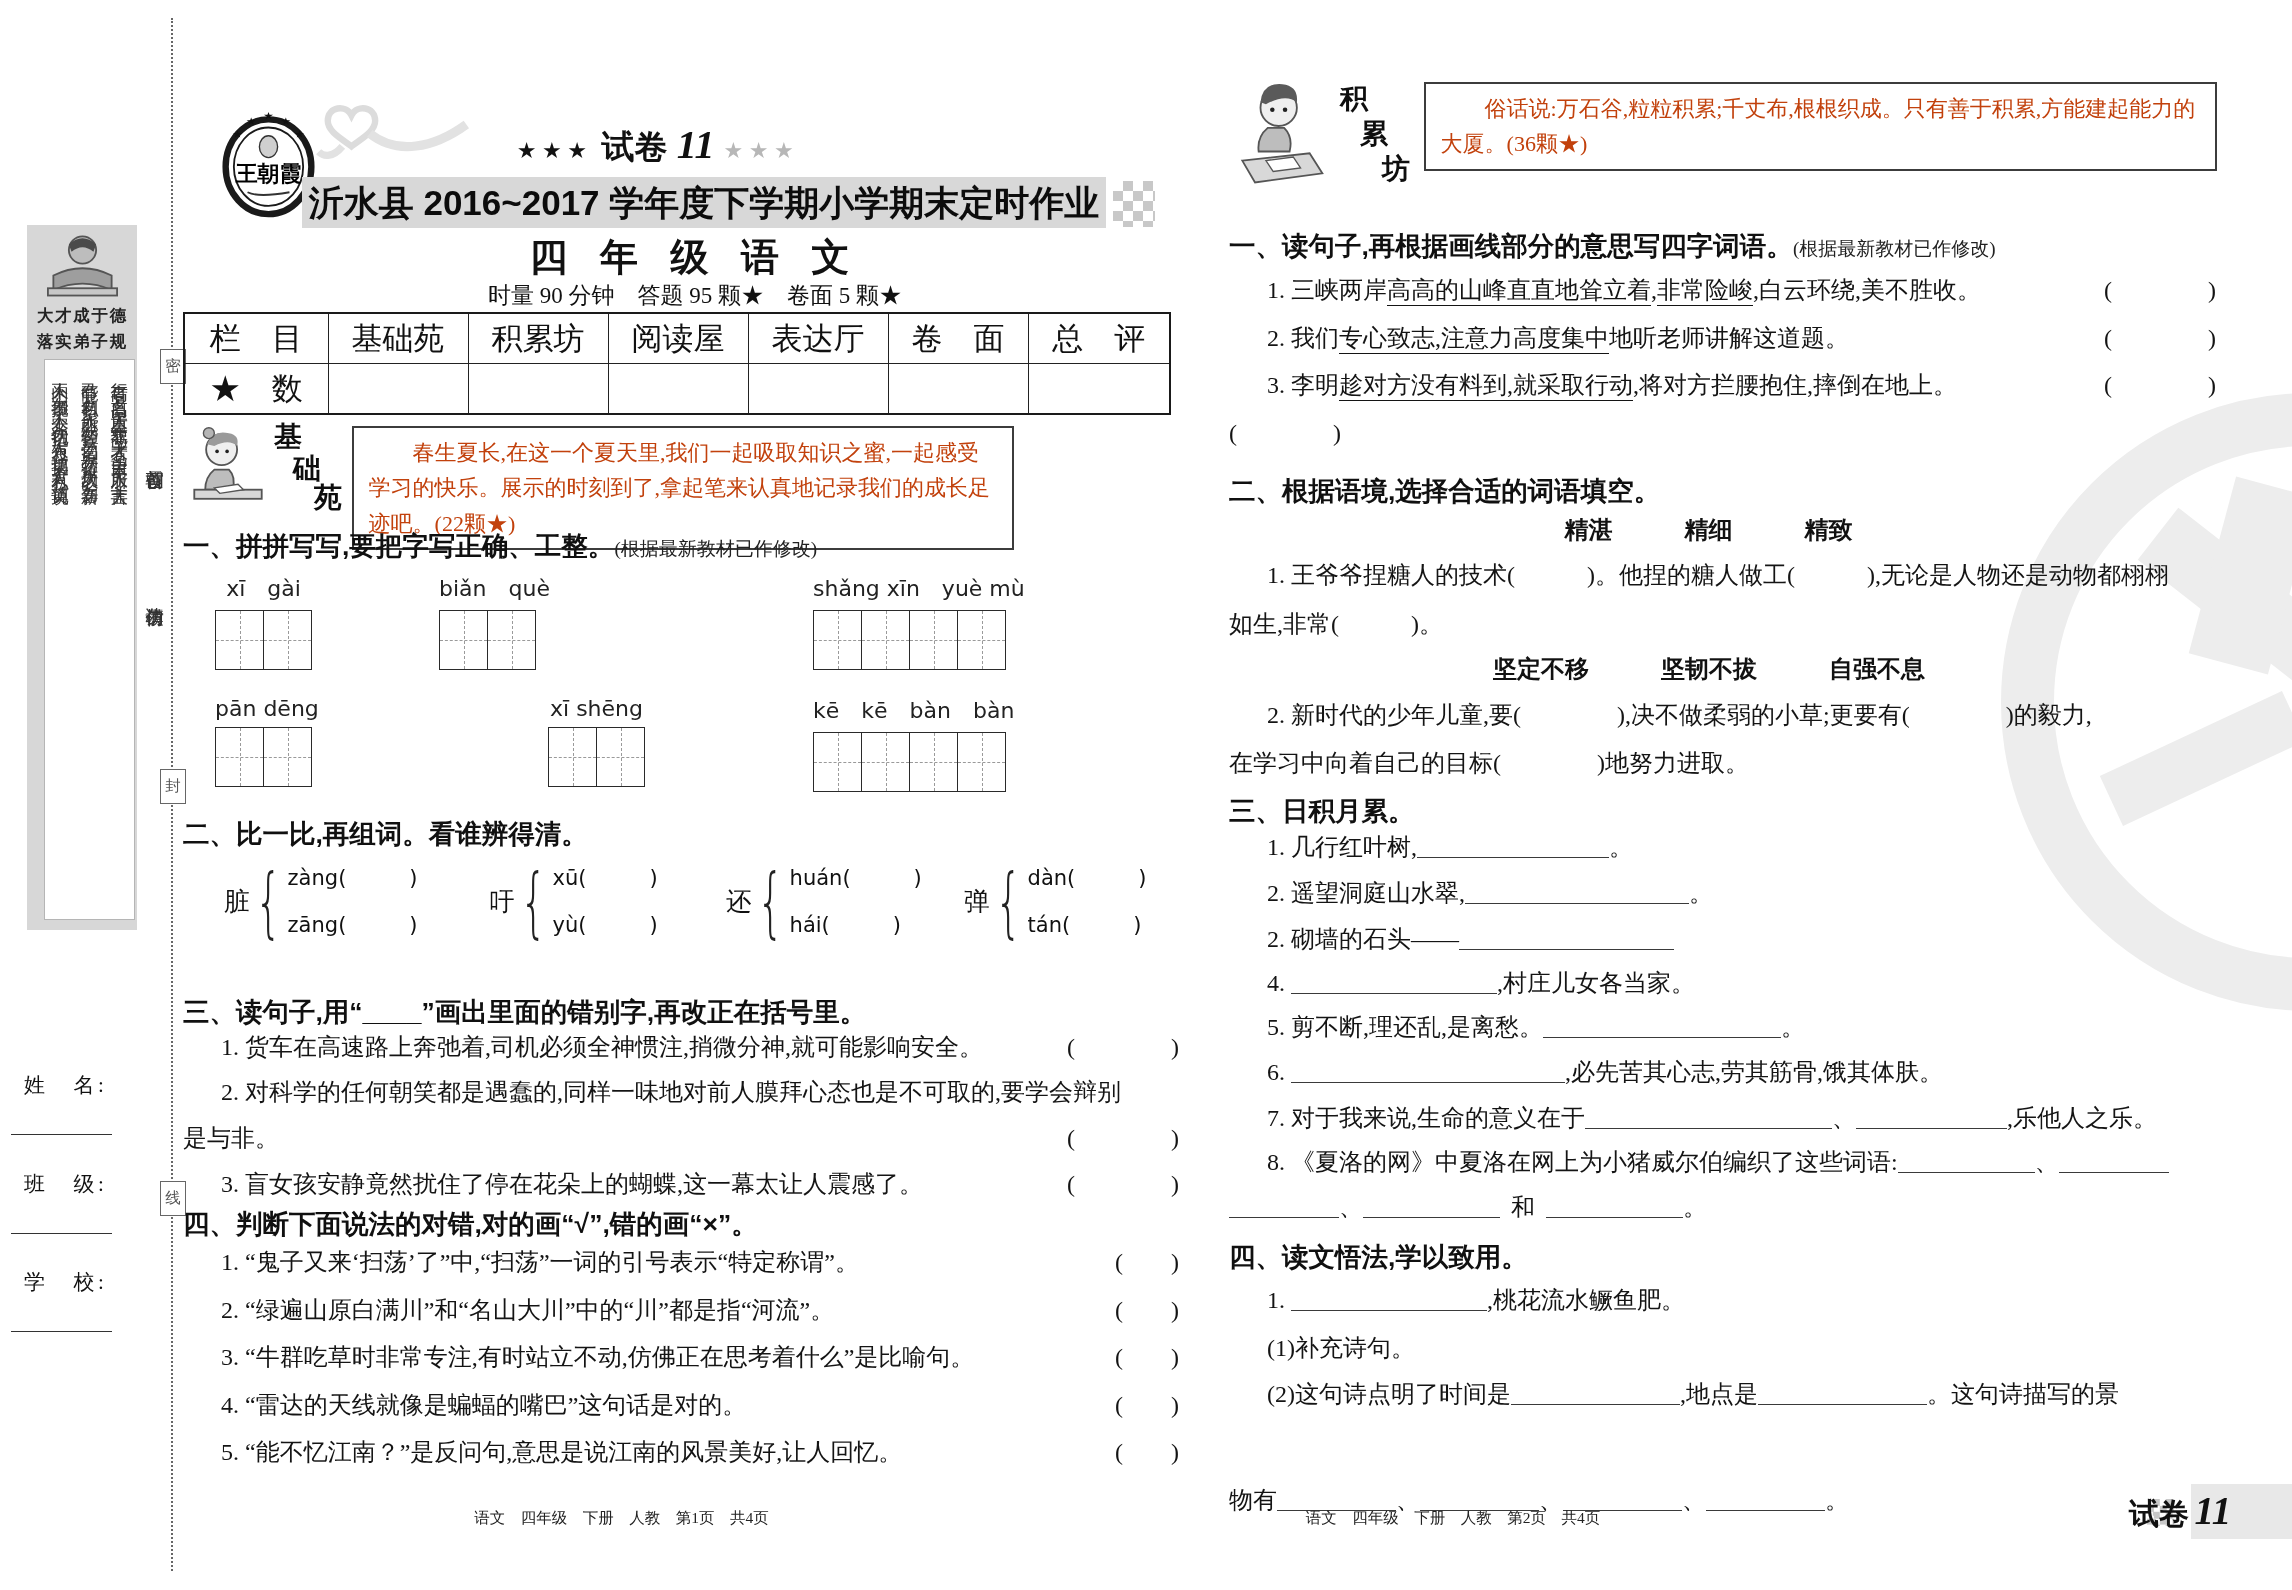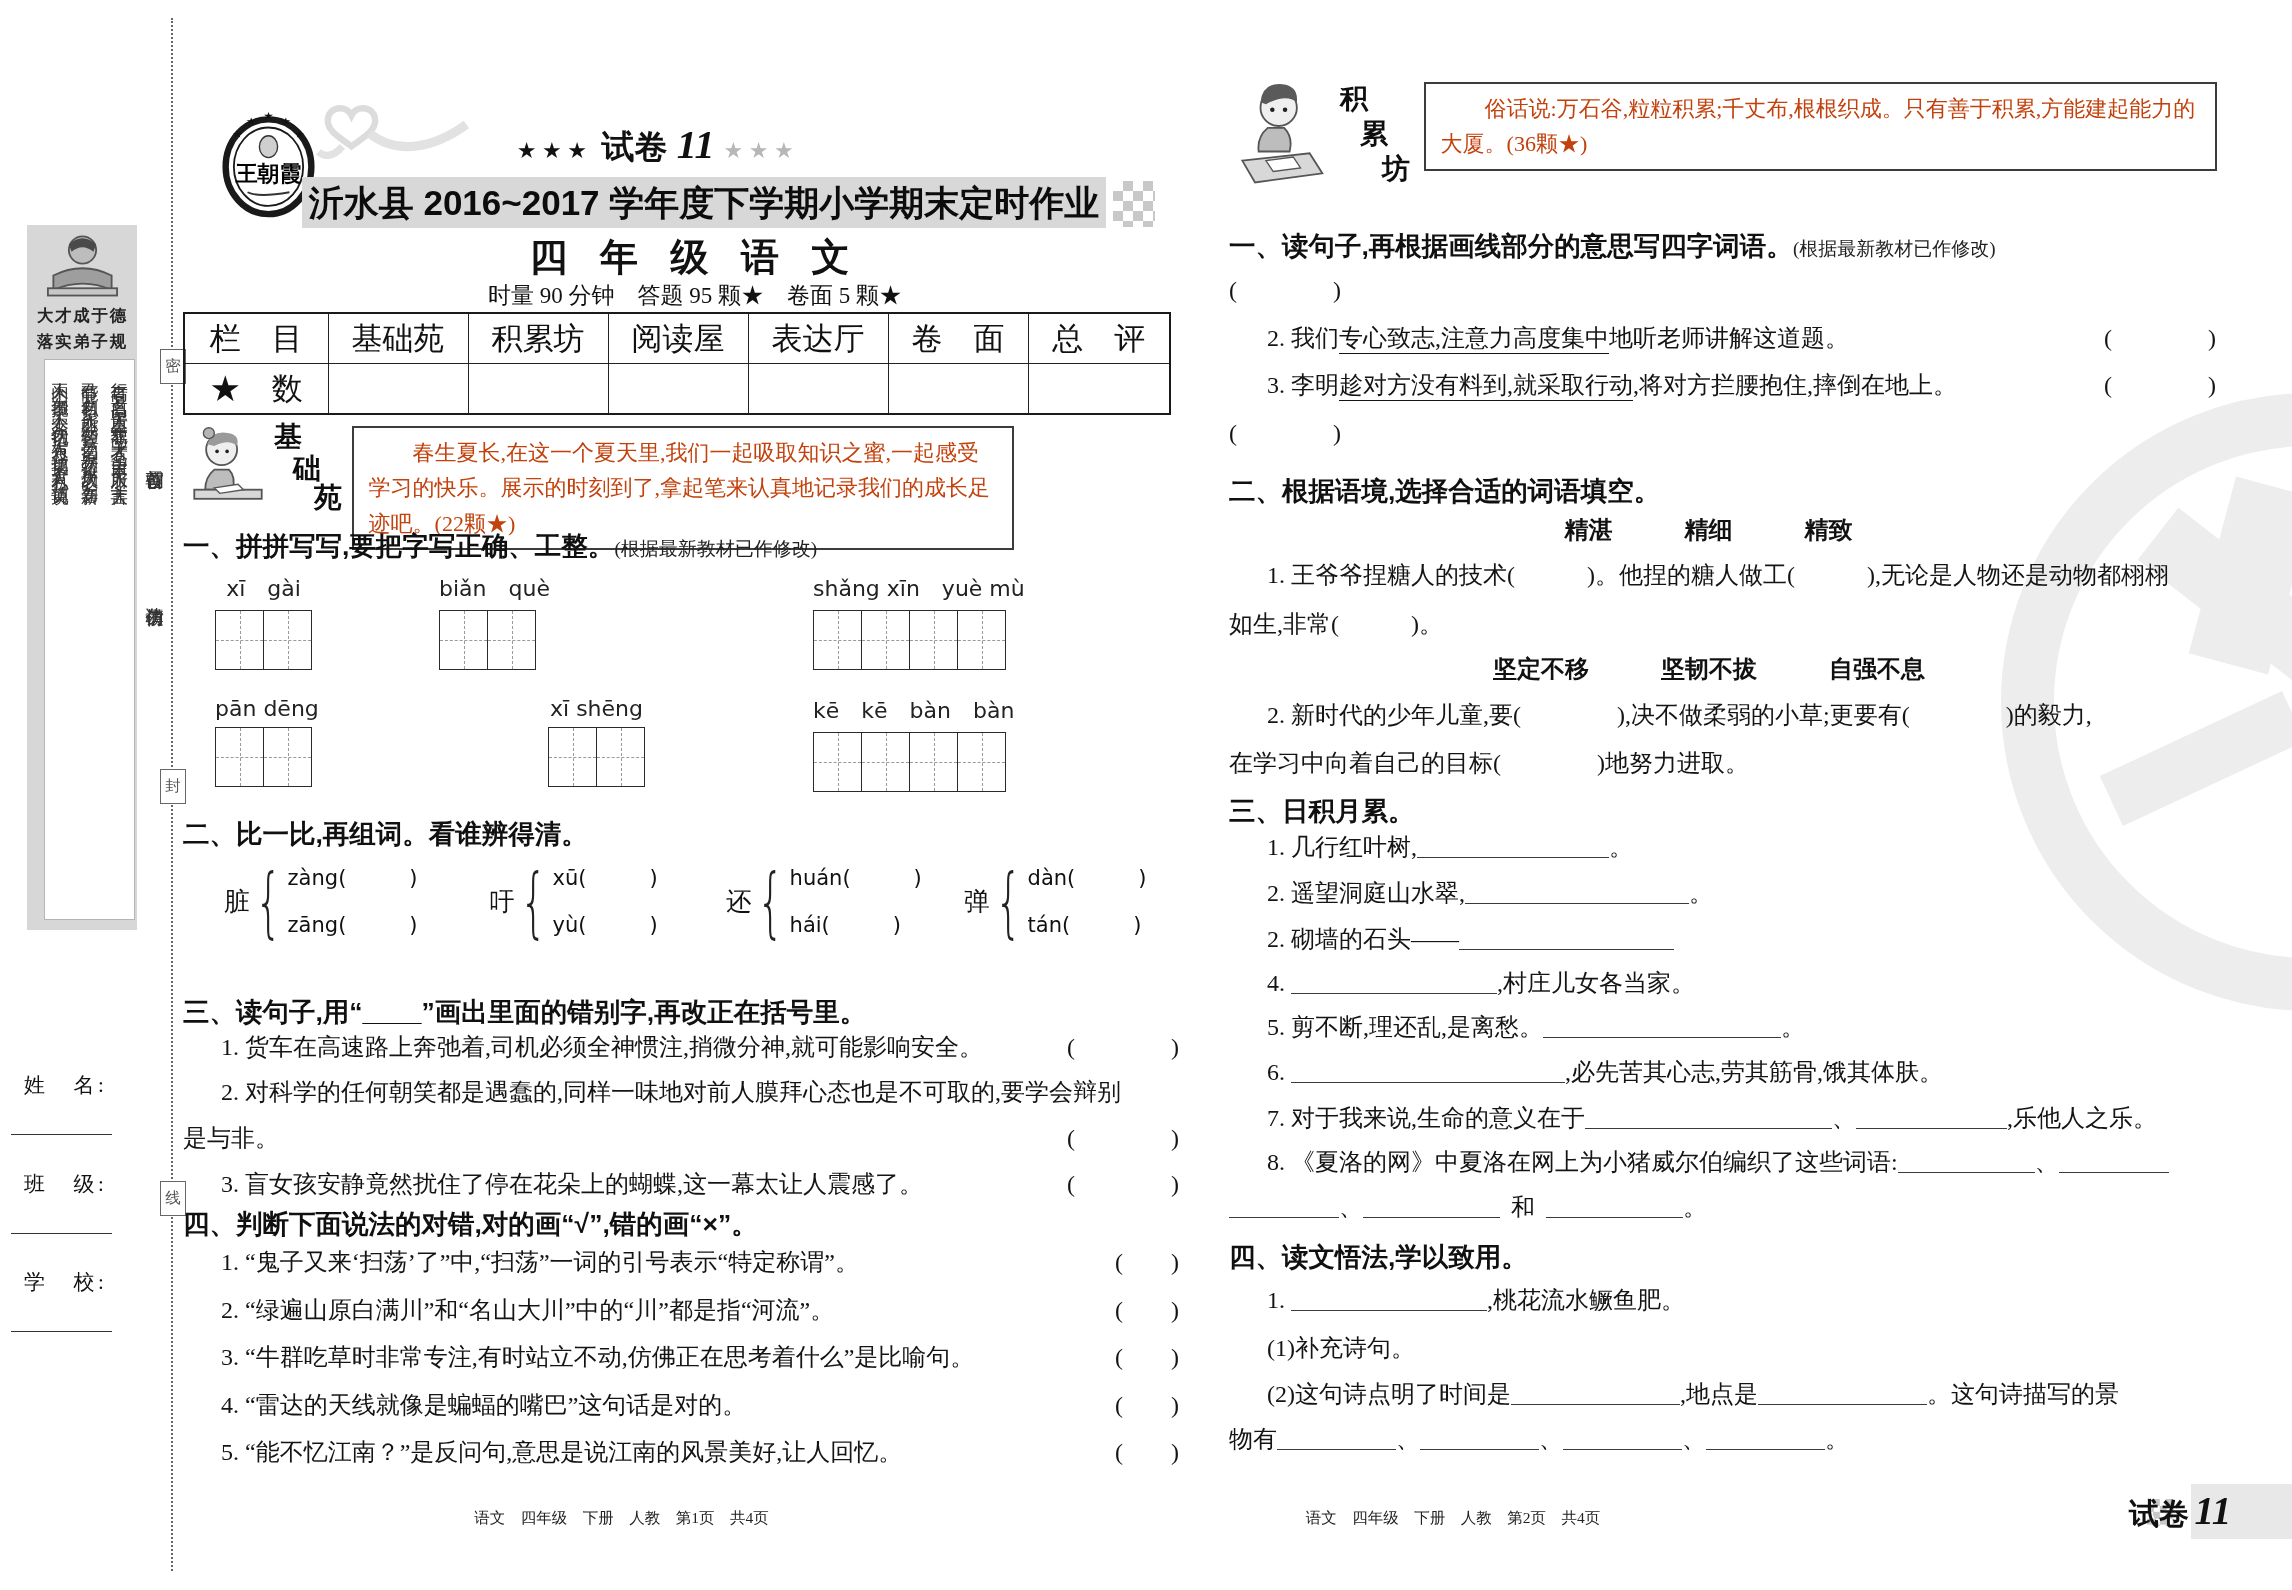--- a/index.html
+++ b/index.html
@@ -335,20 +335,21 @@
   <path d="M8 96 l74 -8 14 22 -74 10 z" fill="#d8d8d8" stroke="#555" stroke-width="2"></path>
   <path d="M34 96 l30 -4 8 12 -30 4 z" fill="#fff" stroke="#555" stroke-width="1.5"></path>
 </svg>
 <div class="abs badge-ch" style="left:1340px;top:80px;">积</div>
 <div class="abs badge-ch" style="left:1360px;top:115px;">累</div>
 <div class="abs badge-ch" style="left:1382px;top:150px;">坊</div>
 <div class="abs intro-box" style="left:1424px;top:82px;width:793px;">俗话说:万石谷,粒粒积累;千丈布,根根织成。只有善于积累,方能建起能力的大厦。(36颗★)</div>
 
 <div class="abs" style="left:1229px;top:228px;"><span class="h-sec">一、读句子,再根据画线部分的意思写四字词语。</span><span class="note">(根据最新教材已作修改)</span></div>
 <div class="qrow" style="left:1229px;top:274px;width:987px;">
+  <span class="body-t ind"><span>1. 三峡两岸</span><span class="u">高高的山峰直直地耸立着</span><span>,</span><span class="u">非常险峻</span><span>,白云环绕,美不胜收。</span></span>
   <span class="paren">(　　　　)</span>
 </div>
 <div class="qrow" style="left:1229px;top:322px;width:987px;">
   <span class="body-t ind"><span>2. 我们</span><span class="u">专心致志,注意力高度集中</span><span>地听老师讲解这道题。</span></span>
   <span class="paren">(　　　　)</span>
 </div>
 <div class="qrow" style="left:1229px;top:369px;width:987px;">
   <span class="body-t ind"><span>3. 李明</span><span class="u">趁对方没有料到,就采取行动</span><span>,将对方拦腰抱住,摔倒在地上。</span></span>
   <span class="paren">(　　　　)</span>
 </div>
@@ -372,21 +373,21 @@
 <div class="abs body-t" style="left:1267px;top:1011px;"><span>5. 剪不断,理还乱,是离愁。</span><span class="bl" style="width:238px;"></span><span>。</span></div>
 <div class="abs body-t" style="left:1267px;top:1056px;"><span>6. </span><span class="bl" style="width:274px;"></span><span>,必先苦其心志,劳其筋骨,饿其体肤。</span></div>
 <div class="abs body-t" style="left:1267px;top:1102px;"><span>7. 对于我来说,生命的意义在于</span><span class="bl" style="width:247px;"></span><span>、</span><span class="bl" style="width:151px;"></span><span>,乐他人之乐。</span></div>
 <div class="abs body-t" style="left:1267px;top:1146px;"><span>8. 《夏洛的网》中夏洛在网上为小猪威尔伯编织了这些词语:</span><span class="bl" style="width:137px;"></span><span>、</span><span class="bl" style="width:110px;"></span></div>
 <div class="abs body-t" style="left:1229px;top:1191px;"><span class="bl" style="width:110px;"></span><span>、</span><span class="bl" style="width:137px;"></span><span style="margin:0 11px;">和</span><span class="bl" style="width:137px;"></span><span>。</span></div>
 
 <div class="abs h-sec" style="left:1229px;top:1239px;">四、读文悟法,学以致用。</div>
 <div class="abs body-t" style="left:1267px;top:1284px;"><span>1. </span><span class="bl" style="width:196px;"></span><span>,桃花流水鳜鱼肥。</span></div>
 <div class="abs body-t" style="left:1267px;top:1332px;">(1)补充诗句。</div>
 <div class="abs body-t" style="left:1267px;top:1378px;"><span>(2)这句诗点明了时间是</span><span class="bl" style="width:169px;"></span><span>,地点是</span><span class="bl" style="width:169px;"></span><span>。这句诗描写的景</span></div>
-<div class="abs body-t" style="left:1229px;top:1423px;"><span>物有</span><span class="bl" style="width:119px;"></span><span>、</span><span class="bl" style="width:119px;"></span><span>、</span><span class="bl" style="width:119px;"></span><span>、</span><span class="bl" style="width:119px;"></span><span>。</span></div>
+<div class="abs body-t" style="left:1229px;top:1484px;"><span>物有</span><span class="bl" style="width:119px;"></span><span>、</span><span class="bl" style="width:119px;"></span><span>、</span><span class="bl" style="width:119px;"></span><span>、</span><span class="bl" style="width:119px;"></span><span>。</span></div>
 
 <div class="footer" style="left:1261px;top:1508px;width:384px;">语文　四年级　下册　人教　第2页　共4页</div>
 <div class="corner-bg"></div>
 <div class="abs checker small" style="left:2147px;top:1499px;width:27.4px;height:27.4px;"></div>
 <div class="corner-t">
   <span class="cl">试卷</span>
   <span class="cn">11</span>
 </div>
 
 

